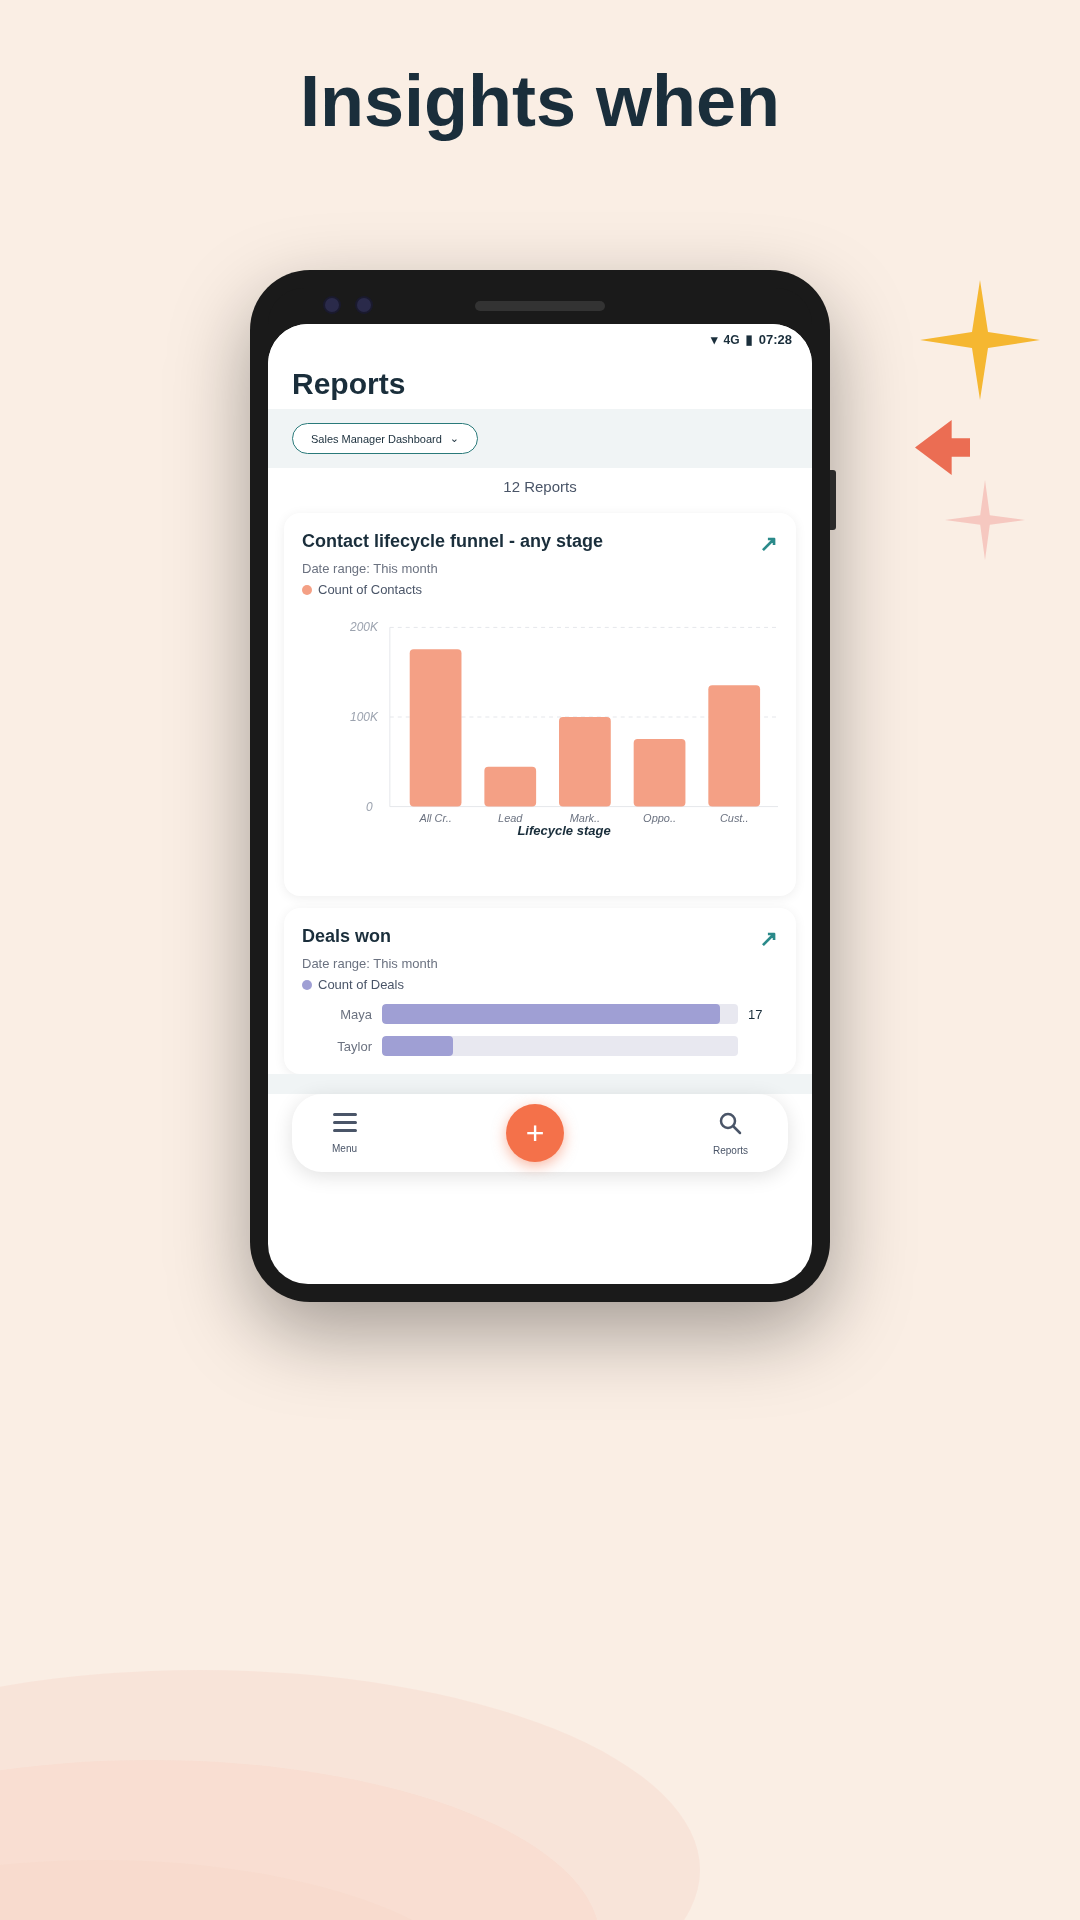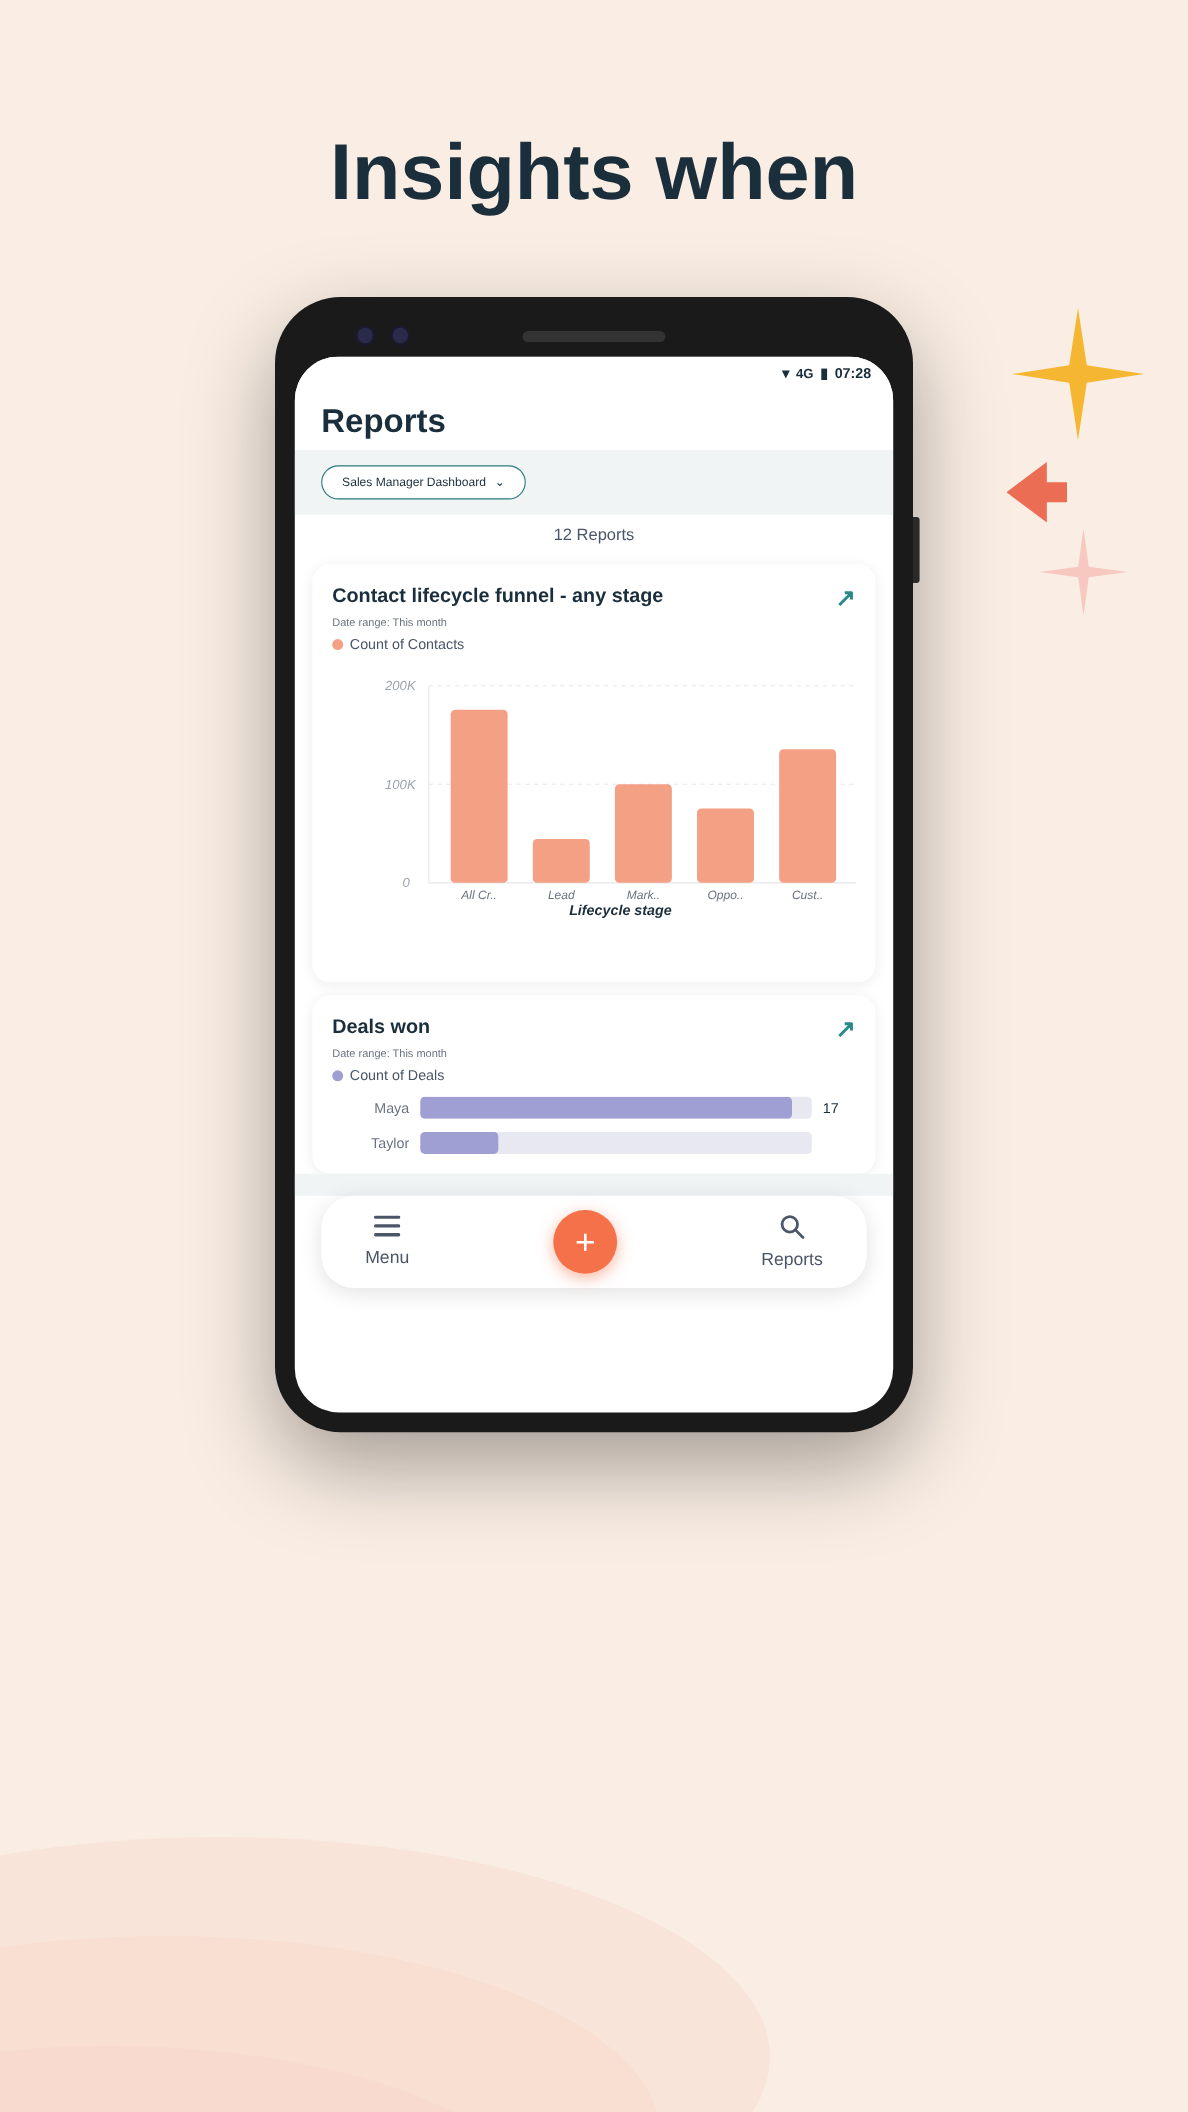--- a/index.html
+++ b/index.html
@@ -25,21 +25,21 @@
       bottom: 0;
       left: 0;
       width: 700px;
       height: 600px;
       opacity: 0.5;
     }
 
     
     .page-title {
       text-align: center;
-      padding-top: 116px;
+      padding-top: 60px;
       padding-bottom: 40px;
       z-index: 1;
       position: relative;
     }
     .page-title h1 {
       font-size: 72px;
       font-weight: 800;
       color: #1a2e3b;
       line-height: 1.15;
     }
@@ -178,21 +178,21 @@
       font-weight: 700;
       color: #1a2e3b;
       flex: 1;
     }
     .expand-icon {
       color: #2a8a8a;
       font-size: 22px;
       font-weight: 700;
     }
     .report-date {
-      font-size: 10px;
+      font-size: 13px;
       color: #6b7280;
       margin-bottom: 6px;
     }
     .report-legend {
       display: flex;
       align-items: center;
       gap: 6px;
       margin-bottom: 10px;
     }
     .legend-dot {
@@ -281,21 +281,21 @@
       flex-direction: column;
       align-items: center;
       gap: 4px;
       padding: 6px 20px;
     }
     .nav-icon {
       font-size: 22px;
       color: #4a5568;
     }
     .nav-label {
-      font-size: 16px;
+      font-size: 10px;
       color: #4a5568;
       font-weight: 500;
     }
     .nav-fab {
       width: 58px;
       height: 58px;
       border-radius: 50%;
       background: #f4714a;
       display: flex;
       align-items: center;

